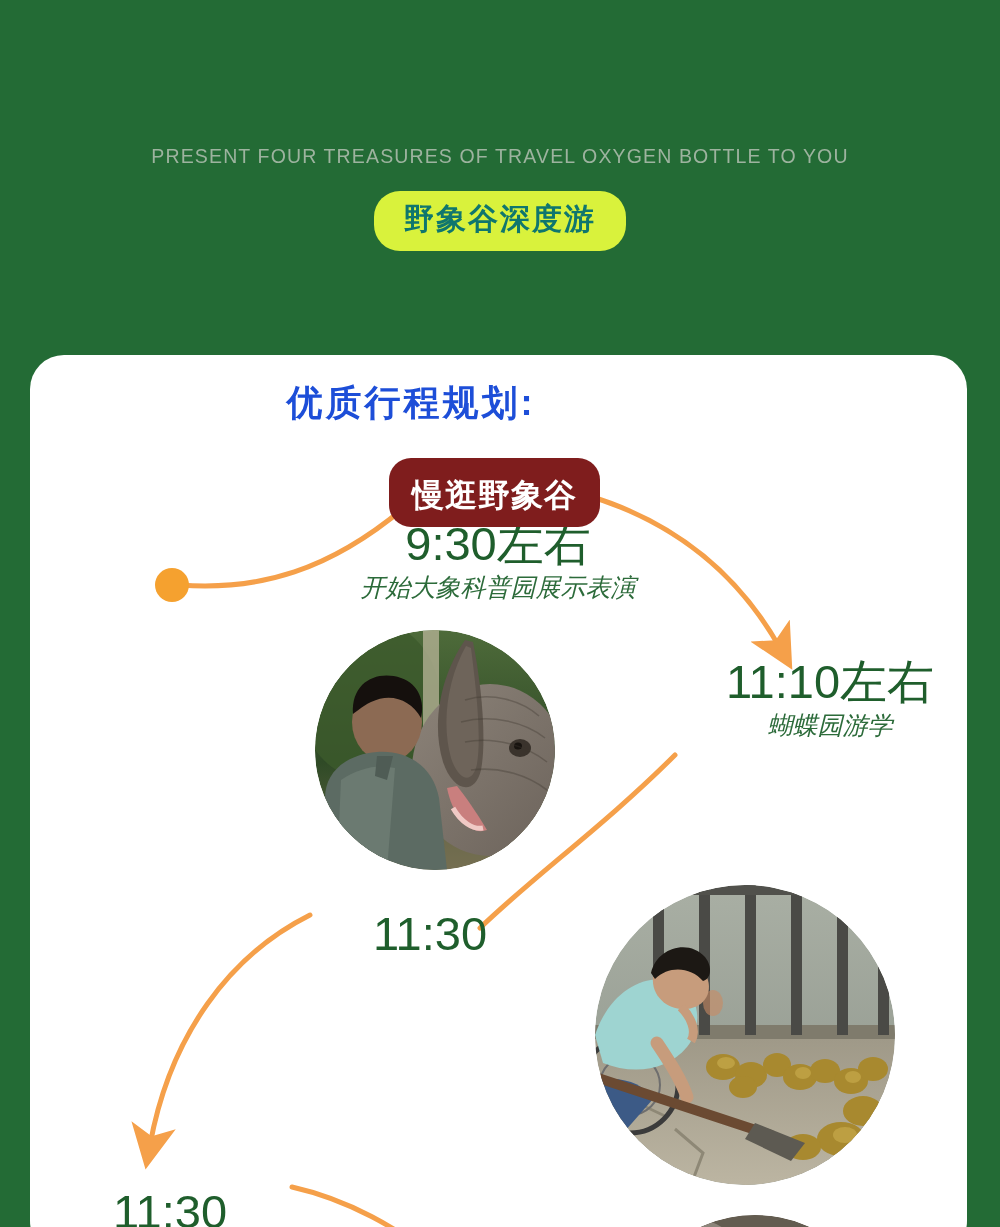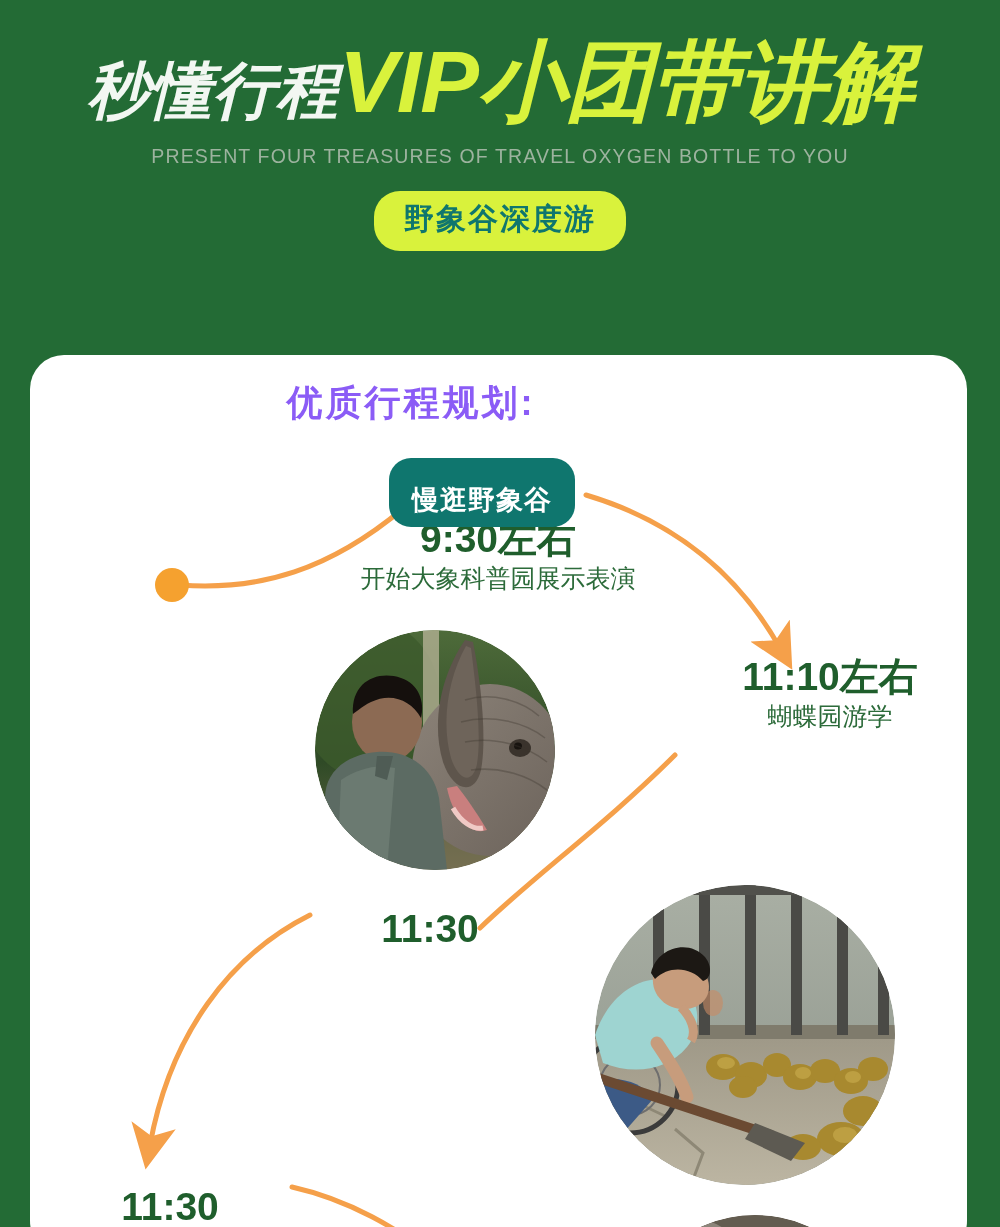--- a/index.html
+++ b/index.html
@@ -42,51 +42,51 @@
   }
 
   
   .card{
     position:absolute;left:30px;top:355px;width:937px;height:900px;
     background:#FFFFFF;border-radius:34px;overflow:hidden;
   }
 
   .card-title{
     position:absolute;left:0;top:24px;width:762px;text-align:center;
-    font-size:36px;font-weight:bold;color:#8b5cf6;letter-spacing:3px;
+    font-size:36px;font-weight:bold;color:#1d4ed8;letter-spacing:3px;
     white-space:nowrap;
   }
   .orange-pill{
     position:absolute;left:359px;top:103px;
-    background:#0f766e;color:#FFFFFF;
-    font-size:27px;font-weight:bold;letter-spacing:1px;
-    padding:24px 23px 9px;border-radius:22px;white-space:nowrap;
+    background:#7f1d1d;color:#FFFFFF;
+    font-size:32px;font-weight:bold;letter-spacing:1px;
+    padding:16px 23px 9px;border-radius:22px;white-space:nowrap;
     z-index:6;
   }
   .pill-tail{
     position:absolute;left:398px;top:148px;width:0;height:0;
     border-left:12px solid transparent;border-right:6px solid transparent;
     border-top:14px solid #F5A04A;z-index:5;
   }
 
   
   .connectors{position:absolute;left:0;top:0;width:937px;height:900px;z-index:2;}
 
   
   .photo{position:absolute;border-radius:50%;overflow:hidden;z-index:3;}
   .photo svg{display:block;}
 
   
   .tl{position:absolute;z-index:4;}
   .tl .time{
-    font-size:39px;font-weight:bold;color:#1F5E2C;white-space:nowrap;
+    font-size:47px;font-weight:normal;color:#1F5E2C;white-space:nowrap;
     line-height:1.15;
   }
   .tl .desc{
-    font-size:25px;color:#2C6B3A;line-height:1.3;white-space:nowrap;
+    font-size:25px;color:#2C6B3A;line-height:1.3;white-space:nowrap;font-style:italic;
   }
   .center{text-align:center;}
 
   .tl-0830{left:10px;top:250px;width:300px;}
   .tl-0930{left:268px;top:162px;width:400px;}
   .tl-1110{left:650px;top:300px;width:300px;}
   .tl-1130a{left:250px;top:552px;width:300px;}
   .tl-1130b{left:30px;top:830px;width:220px;}
 
   .dot{
@@ -94,23 +94,20 @@
     border-radius:50%;background:#F5A12F;z-index:5;
   }
 </style>
 </head>
 <body>
 
 <div class="page">
 
   <div class="header">
 
-    <div class="title-row">
-      <span class="t-white">秒懂行程</span><span class="t-lime">VIP小团带讲解</span>
-    </div>
 
     <div class="subtitle">PRESENT FOUR TREASURES OF TRAVEL OXYGEN BOTTLE TO YOU</div>
 
     <div class="hero-badge">野象谷深度游</div>
   </div>
 
   <div class="card">
 
     <div class="card-title">优质行程规划:</div>
 

